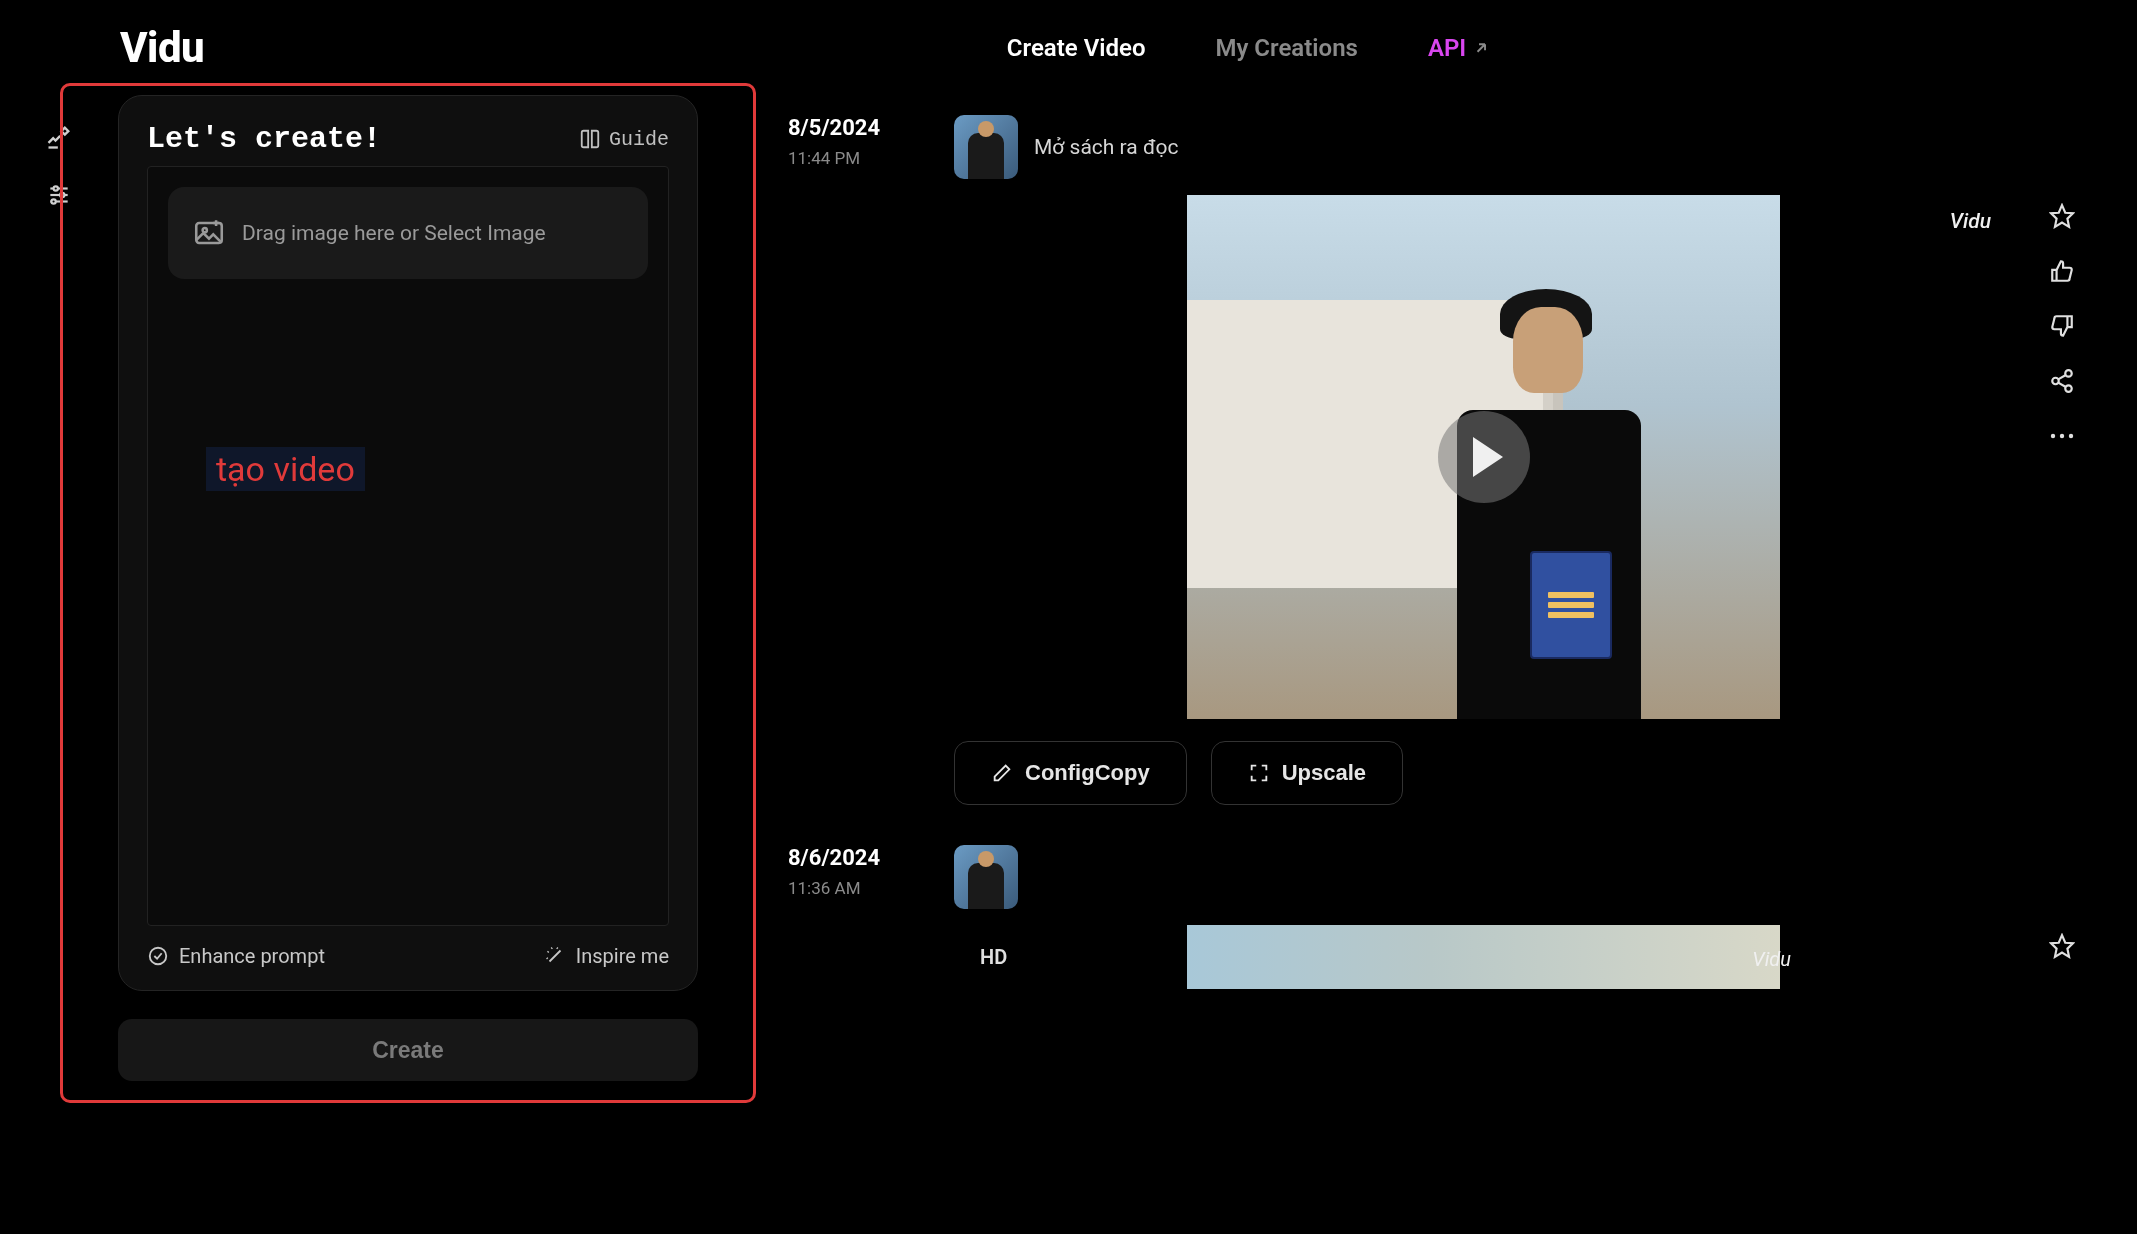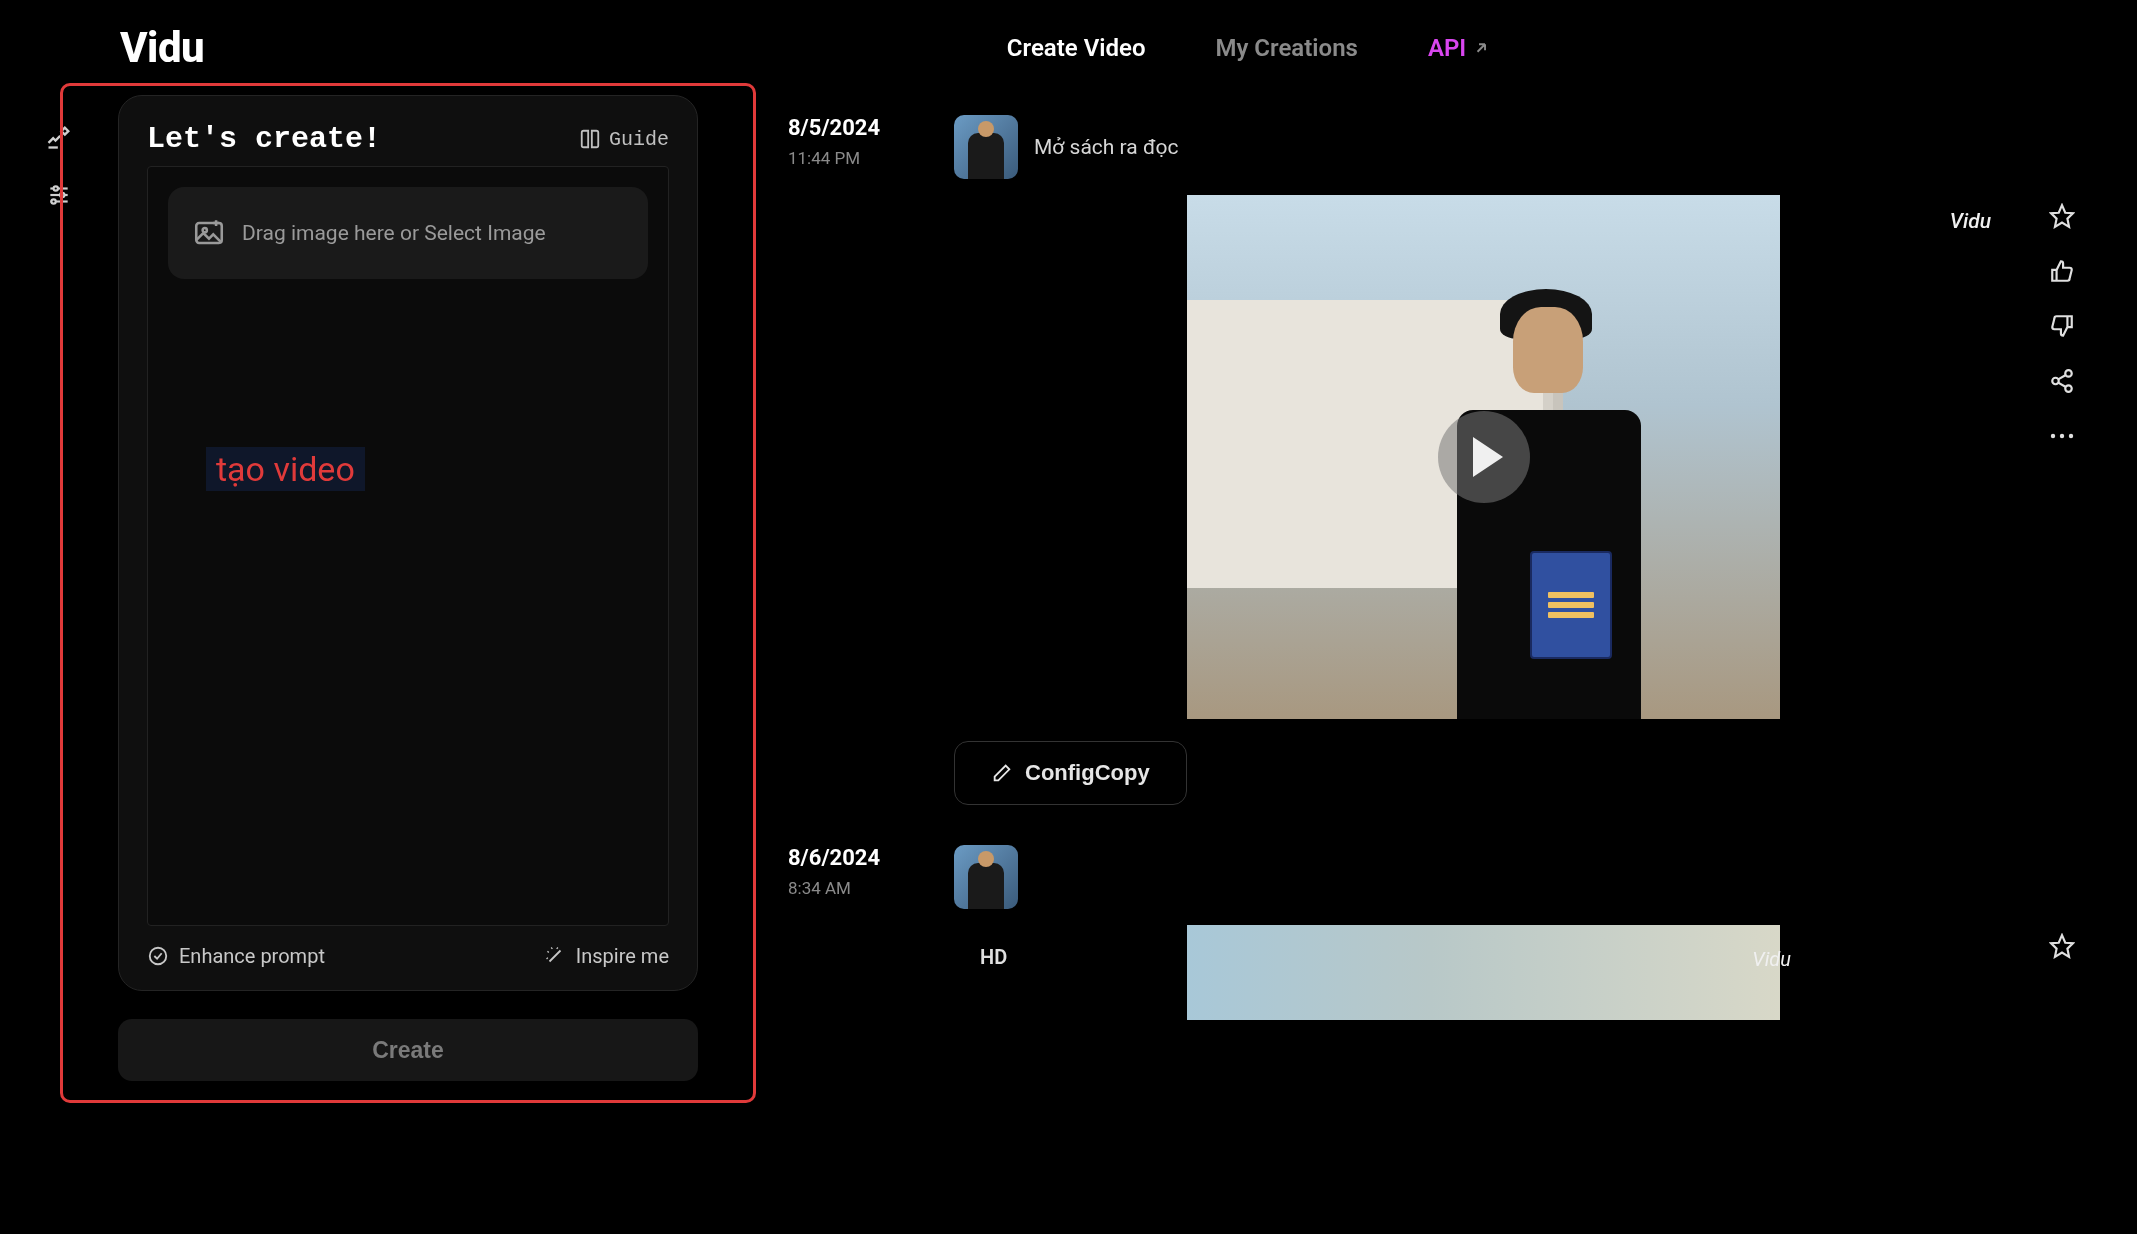--- a/index.html
+++ b/index.html
@@ -366,21 +366,21 @@
     font-size: 22px;
     font-weight: 600;
     display: flex;
     align-items: center;
     gap: 12px;
     cursor: pointer;
   }
 
   .video-frame-2 {
     flex: 1;
-    height: 95px;
+    height: 64px;
     border-radius: 18px;
     background: linear-gradient(90deg, #000 0%, #000 22%, #a8c8d8 22%, #b8c8c8 45%, #d8d8c8 78%, #c8c0b8 78.01%, #000 78.01%);
     position: relative;
     overflow: hidden;
   }
   .hd-badge{
     position:absolute; left:26px; top:20px; color:#e0e0e0; font-size:20px; font-weight:600;
   }
   .brand2{
     position:absolute; right:222px; top:22px; color:#f0f0f0; font-size:20px; font-style:italic;
@@ -545,28 +545,34 @@
           </div>
         </div>
 
         <div class="below-buttons">
           <button class="pill-btn">
             <svg width="22" height="22" viewBox="0 0 24 24" fill="none" stroke="currentColor" stroke-width="2">
                 <path d="M4 20h4L20 8l-4-4L4 16v4z"></path>
               </svg>
             <span>ConfigCopy</span>
           </button>
+          <button class="pill-btn">
+            <svg width="22" height="22" viewBox="0 0 24 24" fill="none" stroke="currentColor" stroke-width="2">
+                <path d="M4 9V4h5M20 9V4h-5M4 15v5h5M20 15v5h-5"></path>
+              </svg>
+            <span>Upscale</span>
+          </button>
         </div>
       </div>
     </div>
 
     <div class="entry">
       <div class="entry-meta">
         <div class="entry-date">8/6/2024</div>
-        <div class="entry-time">8:34 AM</div>
+        <div class="entry-time">11:36 AM</div>
       </div>
       <div class="entry-body">
         <div class="entry-top">
           <div class="thumb-sm">
               <div class="person"></div>
             </div>
         </div>
         <div class="video-row">
           <div class="video-frame-2">
             <div class="hd-badge">HD</div>

